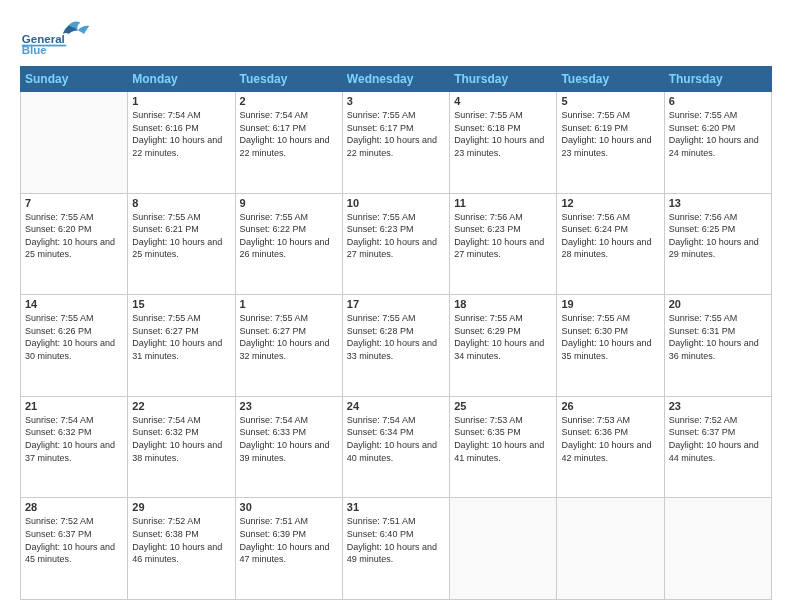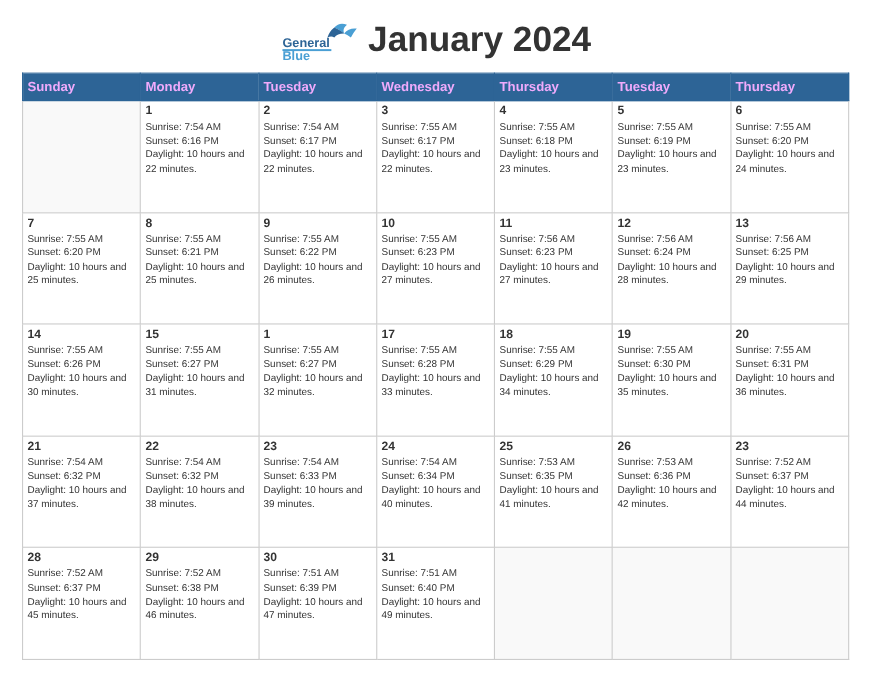--- a/index.html
+++ b/index.html
@@ -12,21 +12,21 @@
     }
     .page {
       width: 792px;
       height: 612px;
       padding: 18px 20px 12px 20px;
       display: flex;
       flex-direction: column;
     }
     .header {
       display: flex;
-      justify-content: center;
+      justify-content: space-between;
       align-items: flex-start;
       margin-bottom: 8px;
     }
     .logo-wrapper {
       display: flex;
       align-items: center;
       gap: 0;
     }
     .logo-svg {
       width: 80px;
@@ -46,21 +46,21 @@
       color: #555;
       margin-top: 2px;
     }
     .calendar-table {
       width: 100%;
       border-collapse: collapse;
       flex: 1;
     }
     .calendar-table th {
       background-color: #2d6496;
-      color: #f0abfc;
+      color: #7dd3fc;
       font-size: 12px;
       font-weight: bold;
       padding: 5px 4px;
       text-align: left;
       border: 1px solid #2d6496;
       margin-top: 12px;
     }
     .calendar-table td {
       border: 1px solid #ccc;
       vertical-align: top;
@@ -99,21 +99,20 @@
         <path d="M65 14 Q70 8 78 9 Q74 14 72 18 Q68 15 65 14Z" fill="#4a9fd4"></path>
         <path d="M55 8 Q50 12 48 18 Q52 16 55 18 Q58 14 65 14 Q62 11 55 8Z" fill="#2d6496"></path>
 
         <text x="2" y="28" font-family="Arial" font-weight="bold" font-size="13" fill="#2d6496">General</text>
         <rect x="2" y="30" width="50" height="2" fill="#4a9fd4"></rect>
         <text x="2" y="41" font-family="Arial" font-weight="bold" font-size="13" fill="#4a9fd4">Blue</text>
       </svg>
     </div>
 
     <div class="title-section">
-      <div class="month-title">January 2024</div>
     </div>
   </div>
 
   <table class="calendar-table">
     <thead>
       <tr>
       <th>Sunday</th>
           <th>Monday</th>
           <th>Tuesday</th>
           <th>Wednesday</th>

